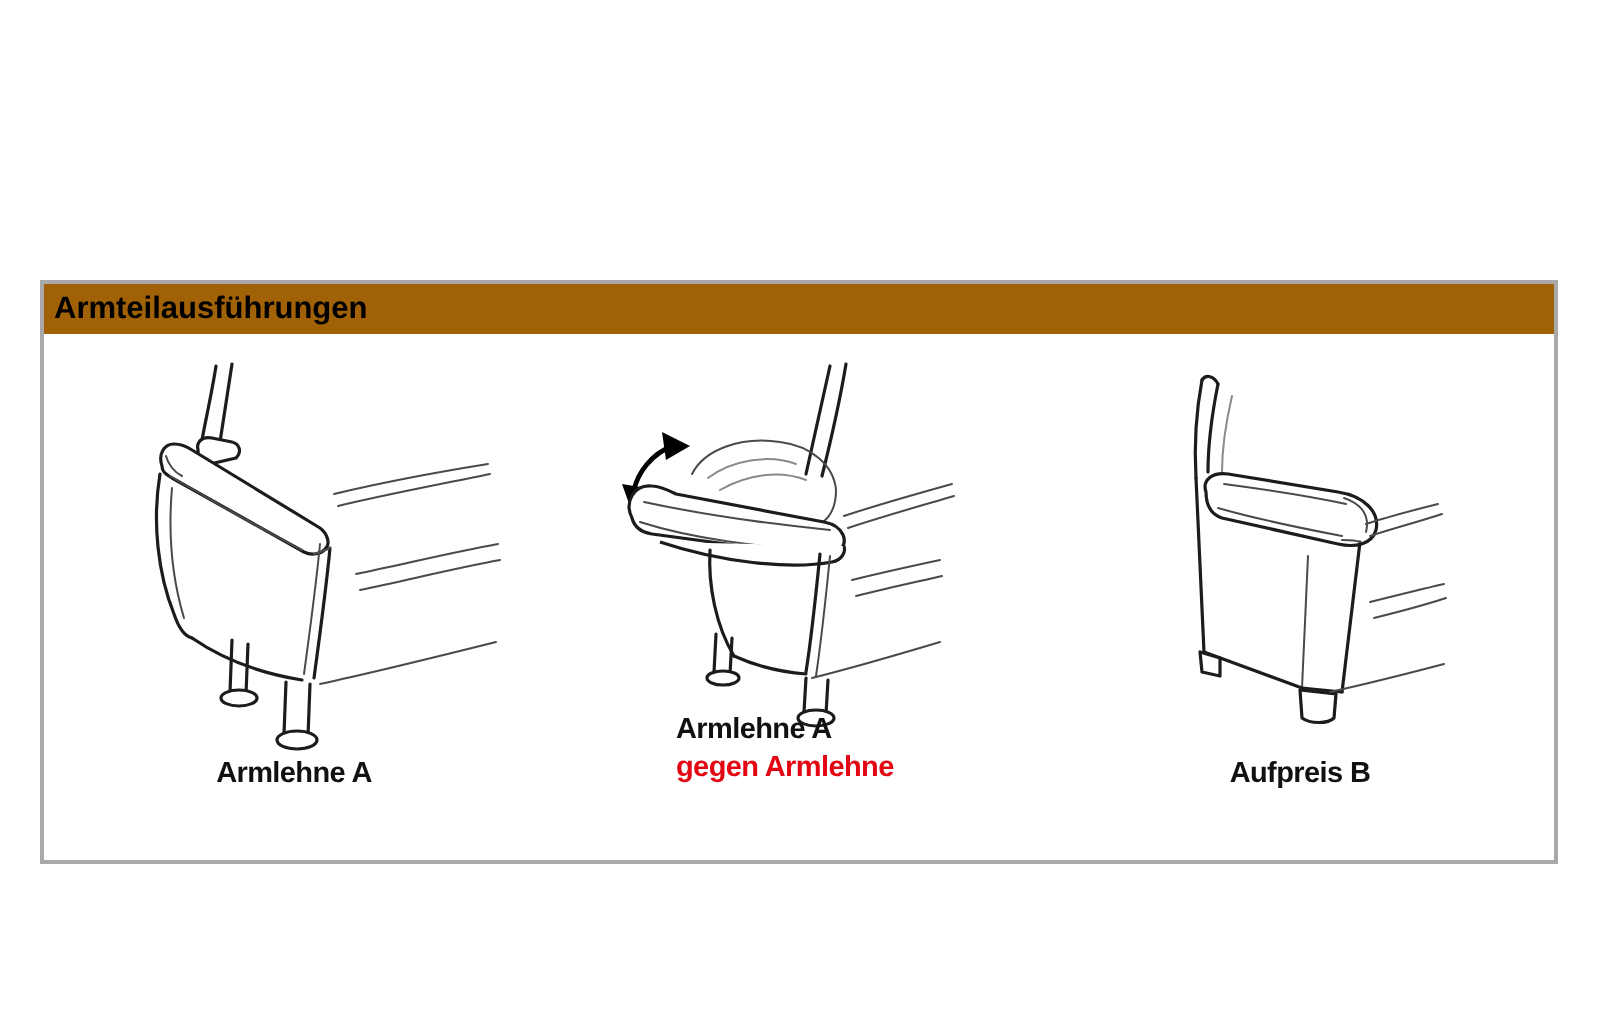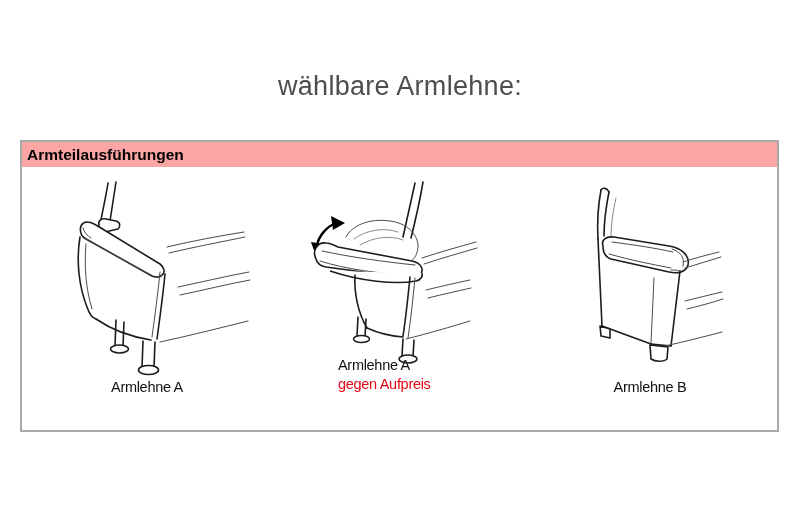--- a/index.html
+++ b/index.html
@@ -2,43 +2,42 @@
 <html><head>
 <meta charset="utf-8">
 <style>
   html,body{margin:0;padding:0;background:#fff;}
   .stage{position:relative;width:800px;height:518px;background:#ffffff;overflow:hidden;
          font-family:"Liberation Sans","DejaVu Sans",sans-serif;}
   .page-title{position:absolute;left:0;top:71px;width:800px;text-align:center;
               font-size:27px;font-weight:300;color:#4d4d4d;letter-spacing:0.3px;}
   .panel{position:absolute;left:20px;top:140px;width:755px;height:288px;
          border:2px solid #a9a9a9;background:#ffffff;}
-  .panel-header{position:absolute;left:0;top:0;width:100%;height:25px;background:#fca5a5;
+  .panel-header{position:absolute;left:0;top:0;width:100%;height:25px;background:#a16207;
                 display:flex;align-items:center;padding-left:5px;box-sizing:border-box;
                 font-size:15.5px;color:#000;}
   .panel-header .hb{font-weight:bold;margin-right:4px;}
   .fig-svg{position:absolute;}
-  .caption{position:absolute;font-size:14.5px;font-weight:normal;color:#111;
+  .caption{position:absolute;font-size:14.5px;font-weight:bold;color:#111;
            letter-spacing:-0.3px;}
   .caption.center{text-align:center;}
   .caption .line{display:block;line-height:19px;}
   .surcharge{color:#e30613;}
   svg .main{fill:none;stroke:#1c1c1c;stroke-width:1.6;stroke-linecap:round;stroke-linejoin:round;}
   svg .mainf{fill:#ffffff;stroke:#1c1c1c;stroke-width:1.6;stroke-linejoin:round;}
   svg .light{fill:none;stroke:#4a4a4a;stroke-width:1;stroke-linecap:round;}
   svg .faint{fill:none;stroke:#8a8a8a;stroke-width:1;stroke-linecap:round;}
   svg .arrow{fill:none;stroke:#000;stroke-width:2.4;stroke-linecap:round;}
   svg .arrowhead{fill:#000;stroke:none;}
 </style>
 </head>
 <body>
 
 <div class="stage">
 
-  <div class="page-title">wählbare Armlehne:</div>
 
   <div class="panel">
     <div class="panel-header">
       <span class="hb">Armteilausführungen</span>
     </div>
   </div>
 
   <svg class="fig-svg" style="left:72px;top:181px;" width="185" height="200" viewBox="0 0 185 200">
 
     <path class="main" d="M36,2 C34,15 31,28 29,39"></path>
@@ -104,21 +103,21 @@
     <ellipse class="mainf" cx="108" cy="178" rx="9" ry="4"></ellipse>
 
     <path class="light" d="M122,77 C140,71 158,66 176,61"></path>
     <path class="light" d="M124,83 C142,77 160,72 177,67"></path>
     <path class="light" d="M126,109 C142,105 156,102 170,99"></path>
     <path class="light" d="M128,117 C144,113 158,110 171,107"></path>
     <path class="light" d="M106,158 C130,152 150,146 170,140"></path>
   </svg>
   <div class="caption" style="left:338px;top:356px;width:170px;">
     <span class="line">Armlehne A</span>
-    <span class="line surcharge">gegen Aufpreis</span>
+    <span class="line surcharge">gegen Armlehne</span>
   </div>
 
   <svg class="fig-svg" style="left:585px;top:186px;" width="165" height="185" viewBox="0 0 165 185">
 
     <path class="main" d="M16,4 C13,20 12,36 13,53"></path>
     <path class="main" d="M24,6 C21,21 19,36 19,50"></path>
     <path class="main" d="M16,4 C18,1 22,2 24,6"></path>
     <path class="faint" d="M31,12 C28,25 26,38 26,50"></path>
 
     <path class="mainf" d="M18,60 C16,54 21,50 29,51 L84,60 C97,62 105,70 103,79 C101,86 93,88 84,86 L26,73 C20,71 18,66 18,60 Z"></path>
@@ -136,16 +135,16 @@
     <path class="mainf" d="M15,140 L16,150 L25,152 L25,143 Z"></path>
     <path class="mainf" d="M65,159 L66,173 C70,176 79,176 82,173 L83,161 Z"></path>
 
     <path class="light" d="M98,76 C110,72 122,69 134,66"></path>
     <path class="light" d="M100,82 C112,78 124,75 136,71"></path>
     <path class="light" d="M100,115 C112,112 124,109 137,106"></path>
     <path class="light" d="M102,123 C114,120 126,117 138,113"></path>
     <path class="light" d="M80,160 C98,156 118,151 137,146"></path>
   </svg>
   <div class="caption center" style="left:585px;top:378px;width:130px;">
-    <span class="line">Armlehne B</span>
+    <span class="line">Aufpreis B</span>
   </div>
 
 </div>
 
 </body></html>

